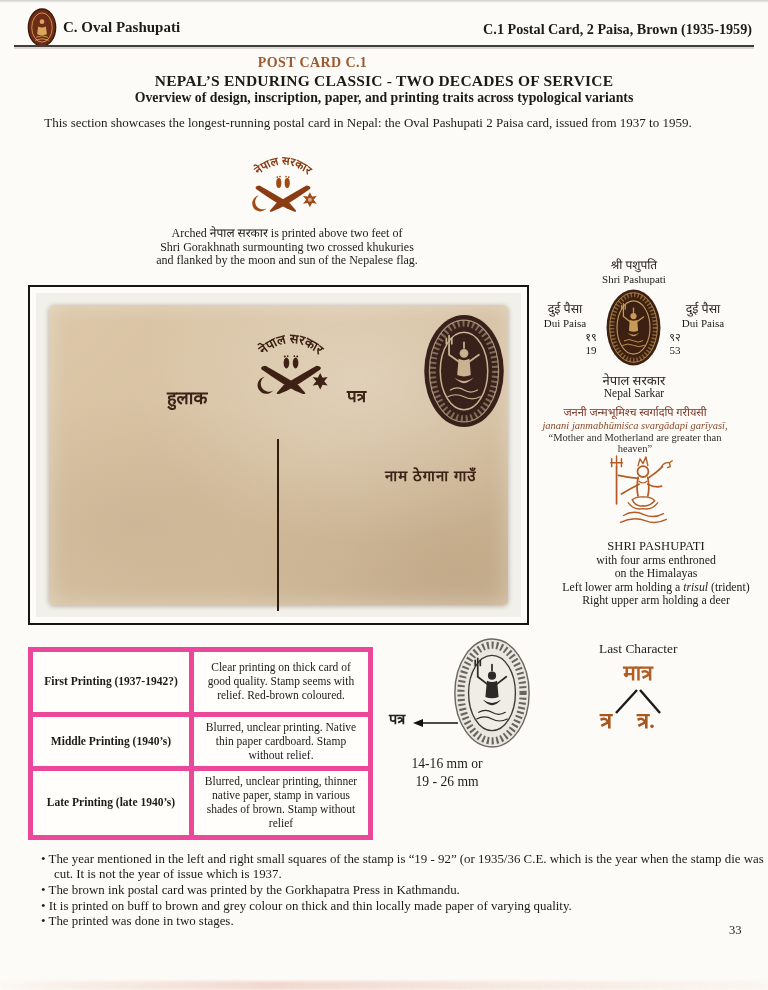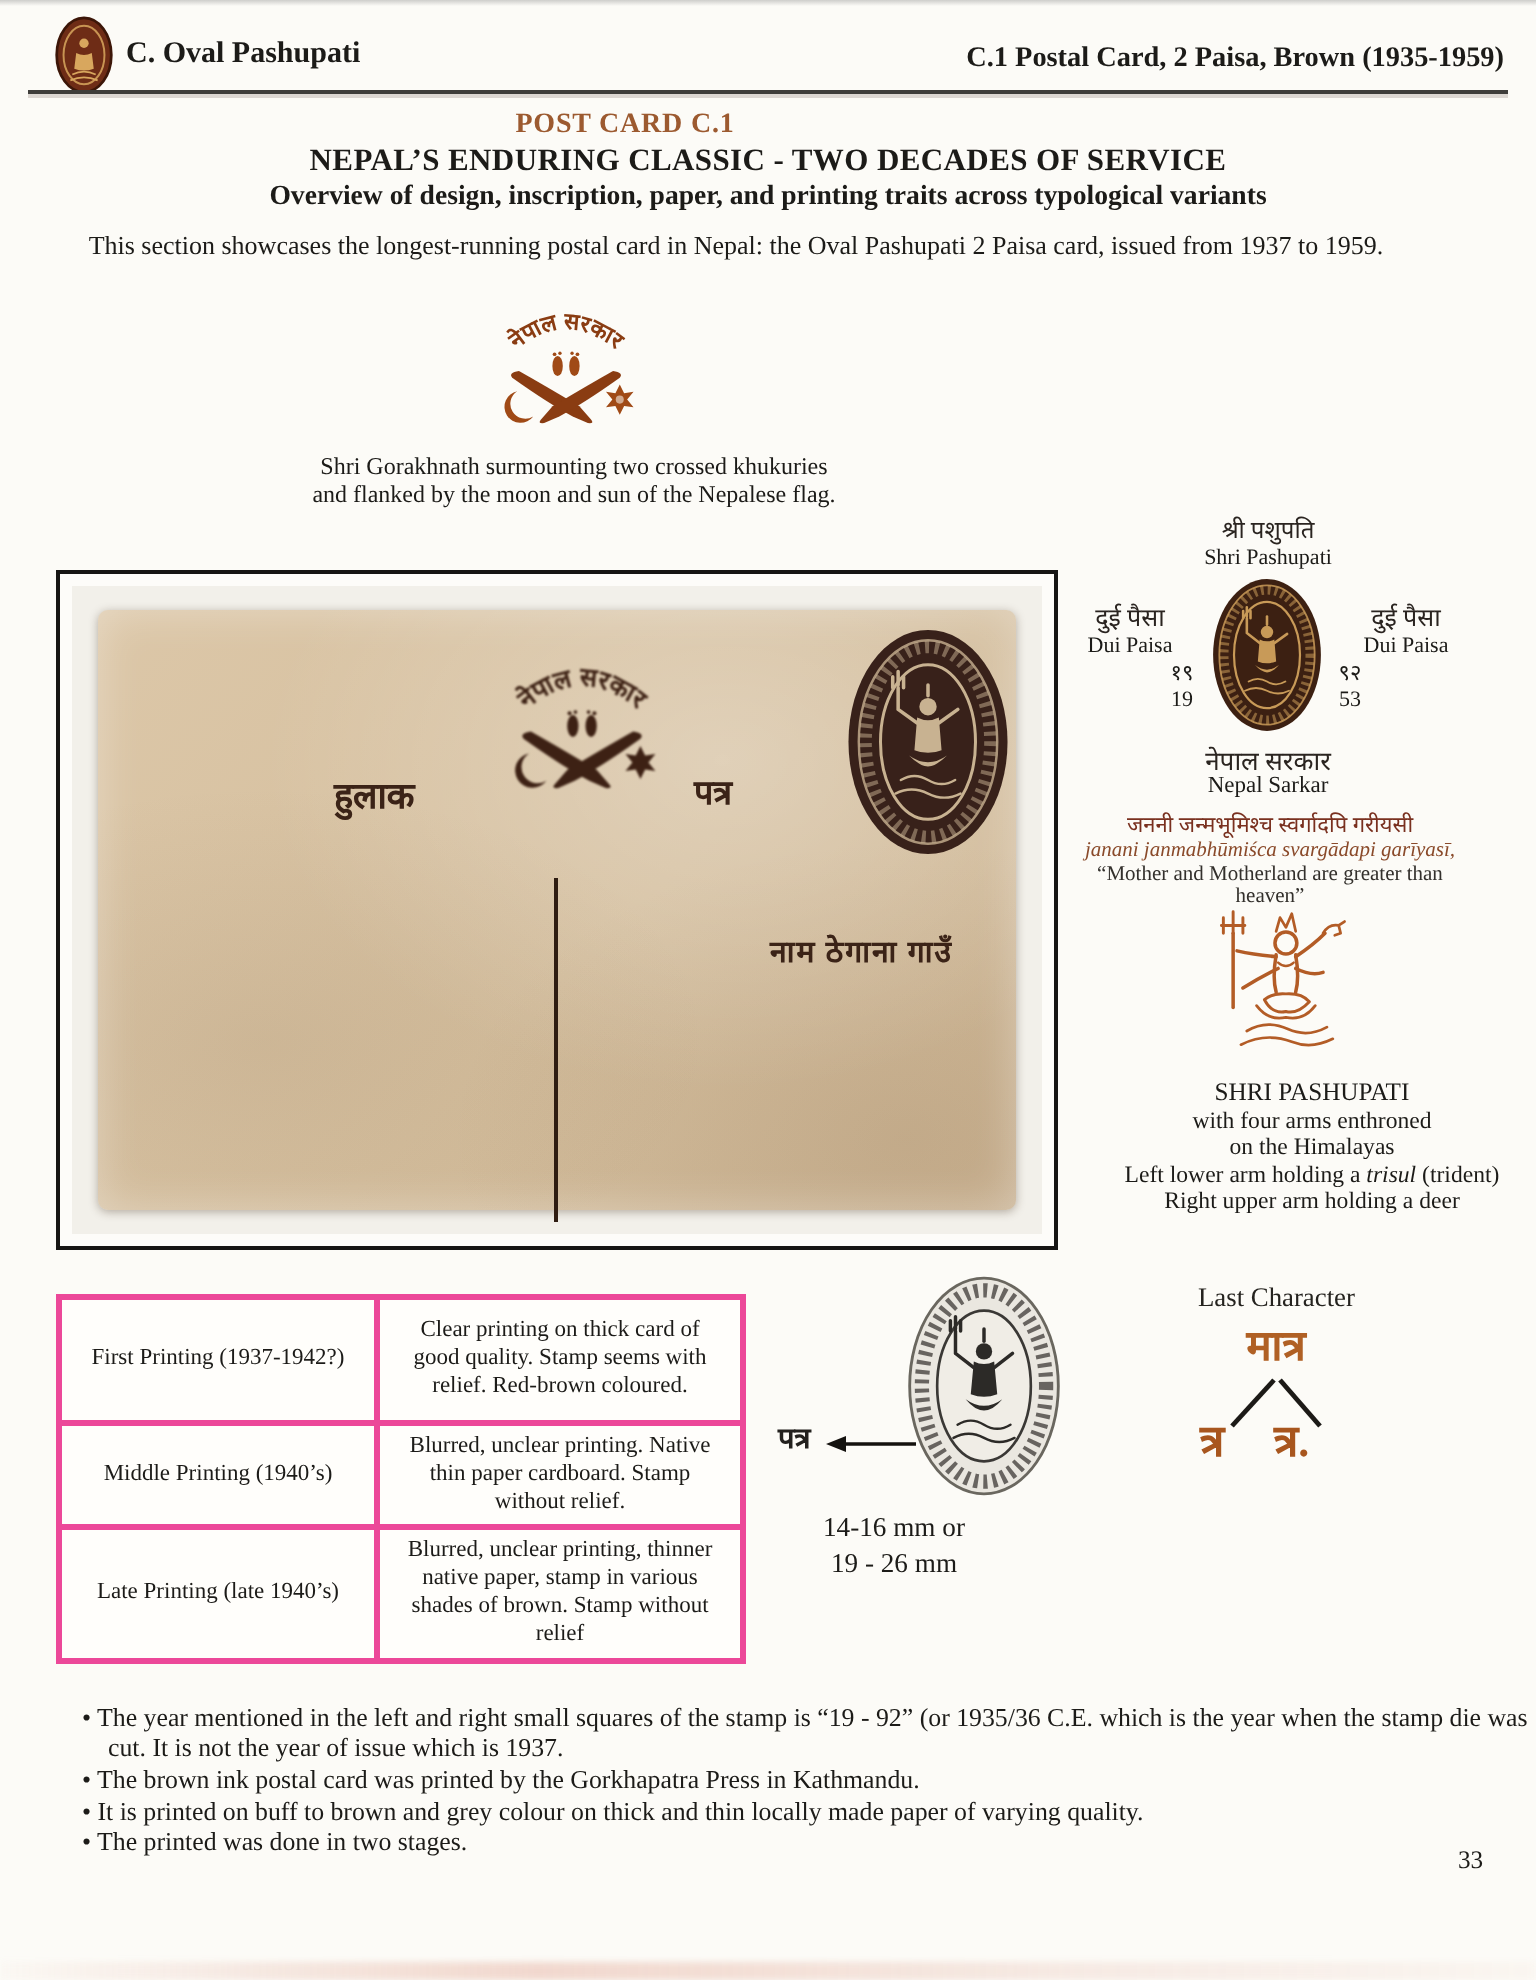--- a/index.html
+++ b/index.html
@@ -23,23 +23,23 @@
     border-radius:5px;
     background:
       radial-gradient(ellipse at 18% 72%, rgba(120,90,60,.10), transparent 42%),
       radial-gradient(ellipse at 68% 25%, rgba(255,255,255,.28), transparent 52%),
       radial-gradient(ellipse at 88% 88%, rgba(110,80,55,.12), transparent 40%),
       linear-gradient(135deg,#dcc7a8,#d4be9d 55%,#ccb492);
     box-shadow:0 1px 5px rgba(60,40,20,.35), inset 0 0 22px rgba(255,255,255,.35);
   }
   .cardtext{color:#3b2317;font-weight:bold;filter:blur(.3px);}
   table.ptable{border-collapse:collapse;background:#fffefb;}
-  table.ptable td{border:3px solid #ec4899;font-size:11.5px;line-height:13.8px;
+  table.ptable td{border:5px solid #ec4899;font-size:11.5px;line-height:13.8px;
     text-align:center;vertical-align:middle;padding:4px 8px;}
-  td.plabel{font-weight:normal;width:140px;}
+  td.plabel{font-weight:bold;width:140px;}
   ul.bullets{list-style:none;margin:16px;padding:0;font-size:12.9px;line-height:15.2px;}
   ul.bullets li{padding-left:13px;text-indent:-13px;margin-bottom:.5px;}
   ul.bullets li::before{content:"•  ";}
   .orange{color:#b06024;}
   .edge-top{left:0;top:0;right:0;height:3px;background:linear-gradient(to bottom,rgba(150,150,150,.45),transparent);}
   .edge-bottom{left:0;bottom:0;right:0;height:9px;
     background:linear-gradient(to right,rgba(235,190,175,.05),rgba(224,160,140,.38) 35%,rgba(224,160,140,.18) 70%,rgba(235,190,175,.08));
     filter:blur(1.5px);}
 </style>
 </head>
@@ -87,20 +87,21 @@
         <path d="M 78 49 Q 62 58 42 70 L 35 78 Q 33 80.5 37 80 L 46 76 Q 61 68 82 53 Q 84.5 50 78 49 Z"></path>
       </g>
       <path d="M 21 61 A 9.5 9.5 0 1 0 30.5 76 A 8 8 0 1 1 21 61 Z" fill="#a04a16"></path>
       <g fill="#a04a16" transform="translate(82,66)">
         <path d="M 0 -9 L 2.6 -3.8 L 8.2 -4.6 L 4.4 0 L 8.2 4.6 L 2.6 3.8 L 0 9 L -2.6 3.8 L -8.2 4.6 L -4.4 0 L -8.2 -4.6 L -2.6 -3.8 Z"></path>
         <circle r="2.4" fill="#fcfbf7" opacity=".55"></circle>
       </g>
     </svg>
   </div>
   <div class="abs ctr cap" style="left:132px;top:227px;width:310px;">
+    <div>Arched नेपाल सरकार is printed above two feet of</div>
     <div>Shri Gorakhnath surmounting two crossed khukuries</div>
     <div>and flanked by the moon and sun of the Nepalese flag.</div>
   </div>
 
   <div class="abs" style="left:28px;top:285px;width:497px;height:336px;border:2px solid #161513;background:#fdfcf9;">
     <div class="abs" style="left:6px;top:6px;right:6px;bottom:6px;background:#f2f0ea;">
       <div class="abs card" style="left:13px;top:12px;right:13px;bottom:12px;">
 
         <div class="abs" style="left:196px;top:16px;width:92px;height:84px;filter:blur(.45px);">
           <svg viewBox="0 0 100 92" width="92" height="84">

